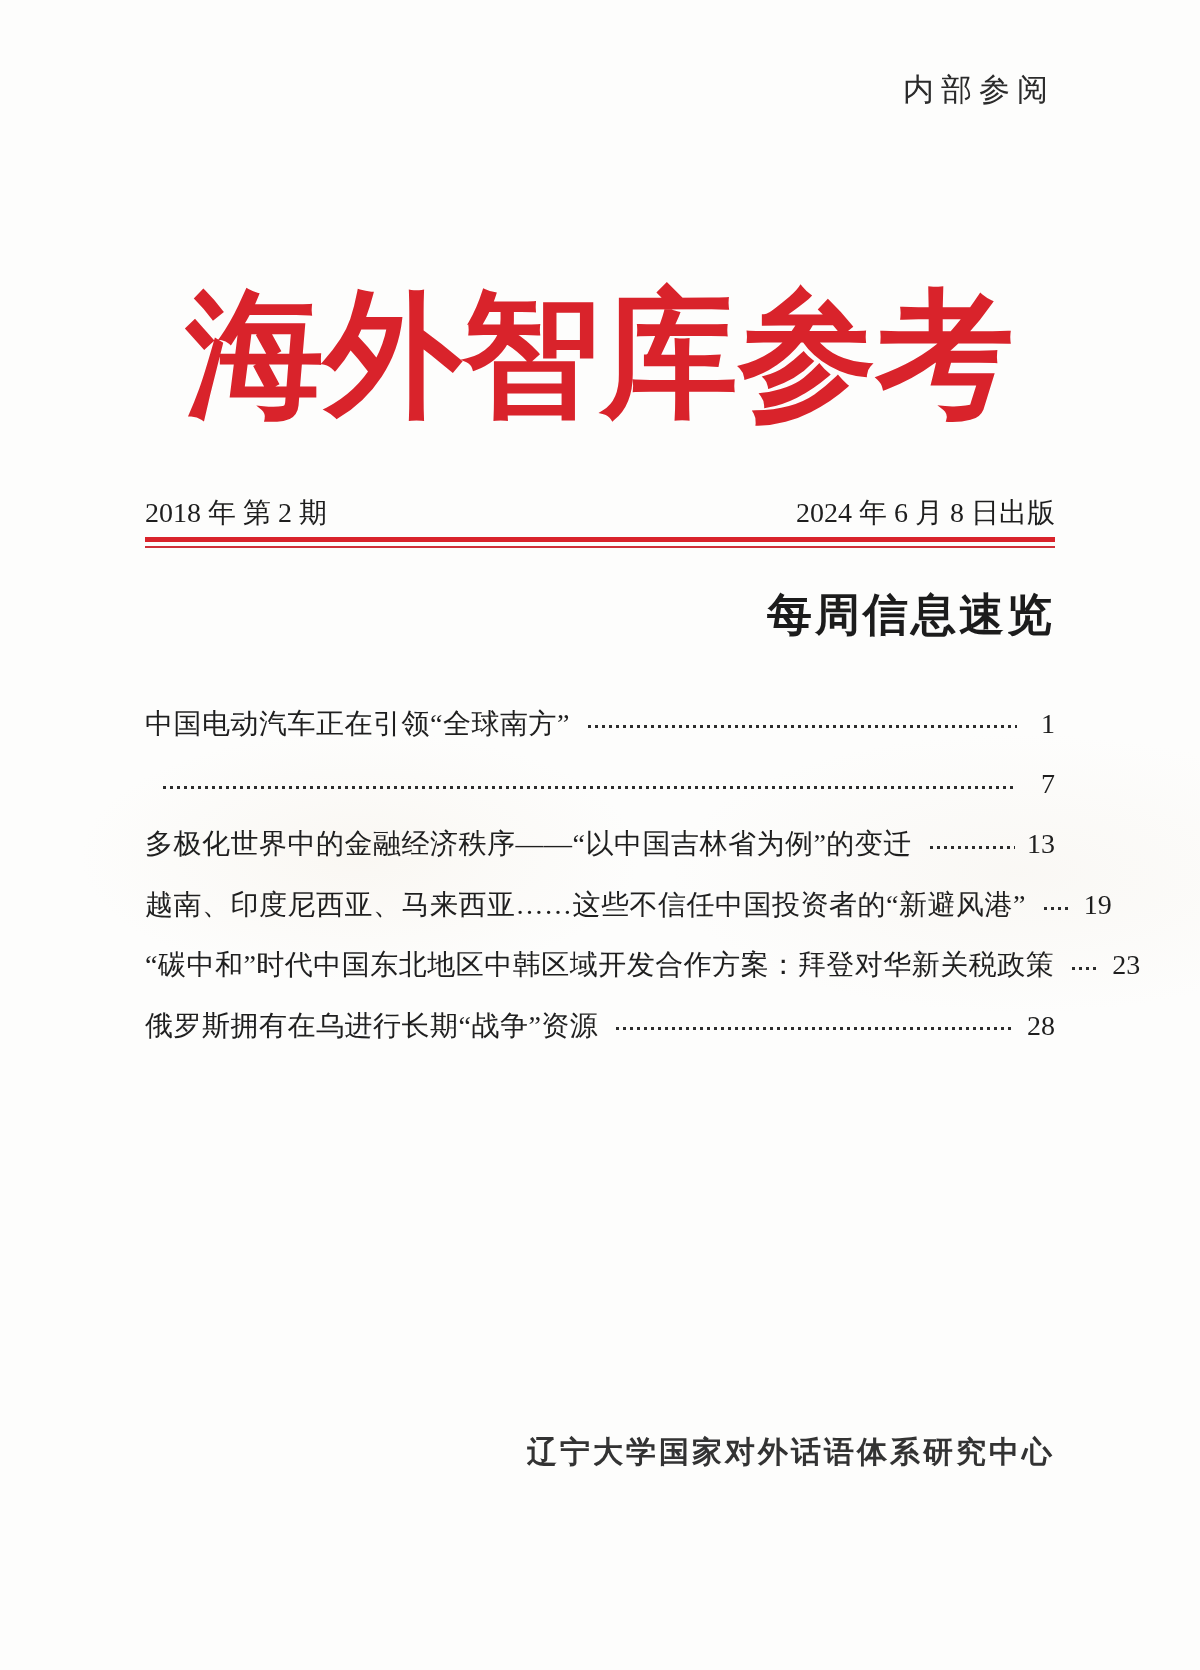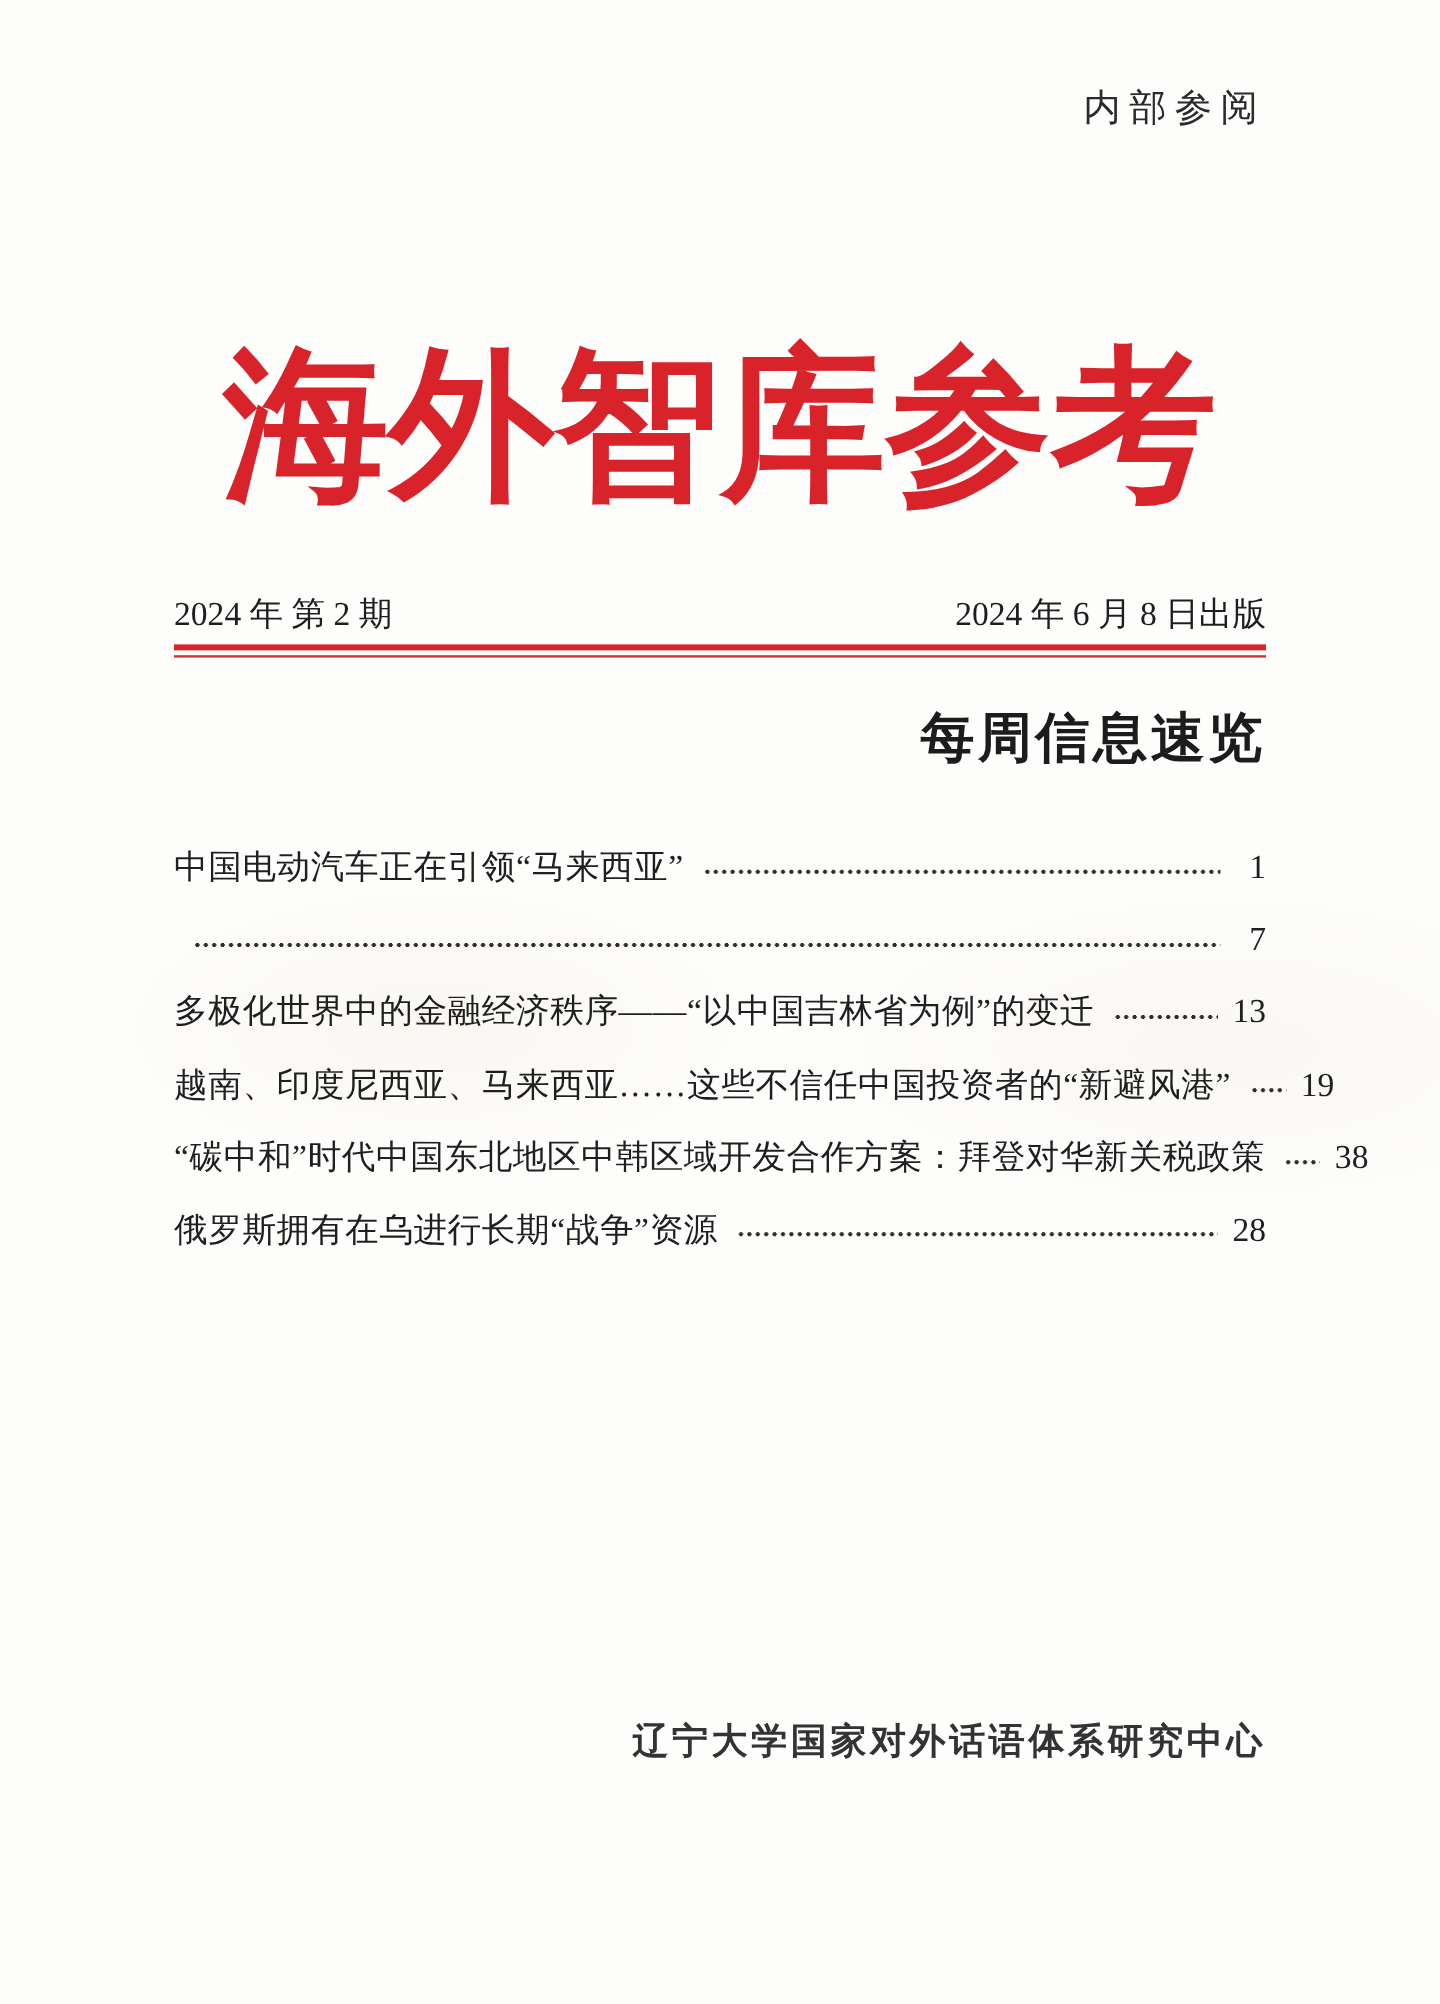--- a/index.html
+++ b/index.html
@@ -114,33 +114,33 @@
 </head>
 <body>
 
 <div class="page">
 
   <div class="classification">内部参阅</div>
 
   <h1 class="main-title">海外智库参考</h1>
 
   <div class="issue-row">
-    <span>2024 年  第 2 期</span>
+    <span>2018 年  第 2 期</span>
     <span>2024 年 6 月 8 日出版</span>
   </div>
 
   <div class="rule-thick"></div>
   <div class="rule-thin"></div>
 
   <h2 class="section-title">每周信息速览</h2>
 
   <div class="toc">
 
     <div class="toc-item">
-      <span class="toc-item-title">中国电动汽车正在引领“马来西亚”</span>
+      <span class="toc-item-title">中国电动汽车正在引领“全球南方”</span>
       <span class="toc-leader"></span>
       <span class="toc-page">1</span>
     </div>
 
     <div class="toc-item">
       <span class="toc-leader"></span>
       <span class="toc-page">7</span>
     </div>
 
     <div class="toc-item">
@@ -151,21 +151,21 @@
 
     <div class="toc-item">
       <span class="toc-item-title">越南、印度尼西亚、马来西亚……这些不信任中国投资者的“新避风港”</span>
       <span class="toc-leader"></span>
       <span class="toc-page">19</span>
     </div>
 
     <div class="toc-item">
       <span class="toc-item-title">“碳中和”时代中国东北地区中韩区域开发合作方案：拜登对华新关税政策</span>
       <span class="toc-leader"></span>
-      <span class="toc-page">38</span>
+      <span class="toc-page">23</span>
     </div>
 
     <div class="toc-item">
       <span class="toc-item-title">俄罗斯拥有在乌进行长期“战争”资源</span>
       <span class="toc-leader"></span>
       <span class="toc-page">28</span>
     </div>
 
   </div>
 

